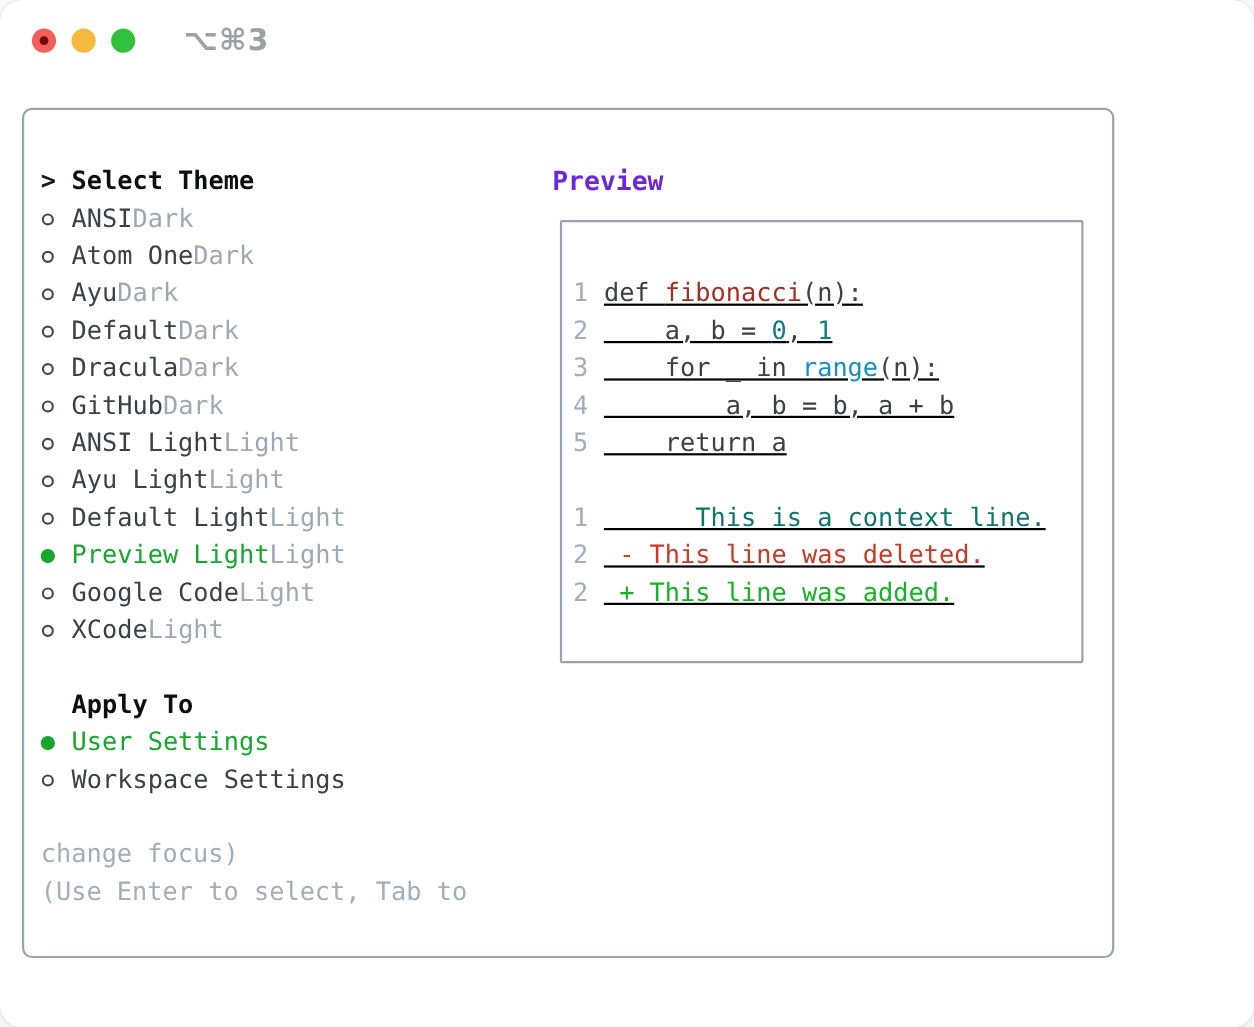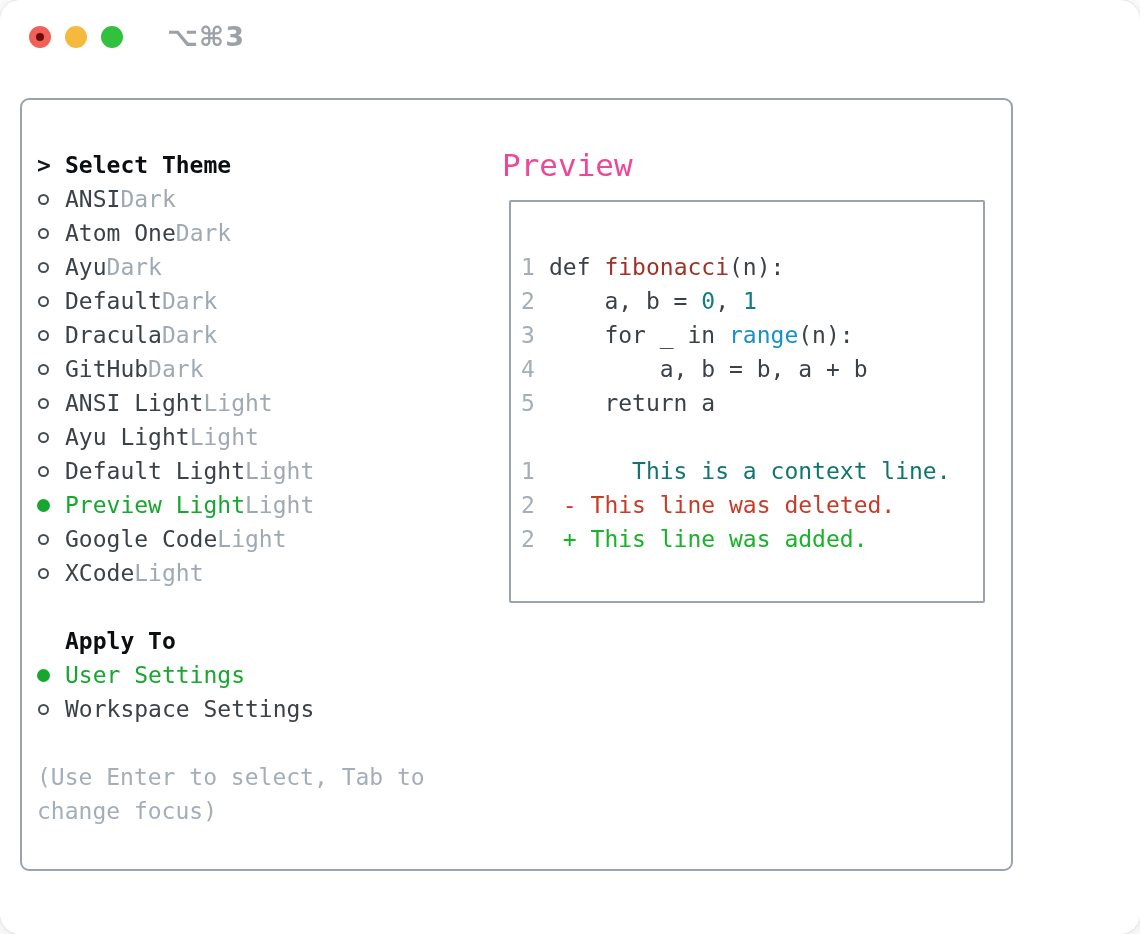--- a/index.html
+++ b/index.html
@@ -35,31 +35,31 @@
   .bullet{width:11px;height:11px;border-radius:50%;border:2px solid #454c53;box-sizing:border-box;margin-left:1px;}
   .bullet.sel{background:#16a82e;border-color:#16a82e;width:13px;height:13px;margin-left:0;}
   .hdr{font-weight:bold;color:#0c0f12;white-space:pre;}
   .tname{color:#3a4147;white-space:pre;}
   .tname.sel{color:#16a82e;}
   .tvariant{color:#9fa9b3;white-space:pre;}
   .spacer{height:34px;}
   .help{color:#a3aeb9;white-space:pre;line-height:34px;}
   
   .preview-header{
-    position:absolute;left:480px;top:48px;font-size:31px;line-height:34px;
-    font-weight:normal;color:#ec4899;
+    position:absolute;left:480px;top:48px;font-size:24px;line-height:34px;
+    font-weight:bold;color:#6d28d9;
   }
   .preview-box{
     position:absolute;left:487px;top:100px;width:476px;height:403px;
     border:2px solid #9aa3ad;box-sizing:border-box;border-radius:2px;
     padding:48px 0 0 10px;overflow:hidden;
   }
   .pline{display:flex;font-size:23px;line-height:34px;height:34px;}
   .ln{width:28px;flex:none;color:#a3aeb9;white-space:pre;}
-  .pcode{white-space:pre;}
+  .pcode{white-space:pre;text-decoration:underline;}
   .tok-plain{color:#3a4147;}
   .tok-red{color:#a33026;}
   .tok-teal{color:#0e7d84;}
   .tok-blue{color:#178fc7;}
   .tok-gray{color:#0f766e;}
   .tok-diff_red{color:#c93a27;margin-top:20px;}
   .tok-diff_green{color:#16b327;}
 </style>
 </head>
 <body>
@@ -183,22 +183,22 @@
             <span class="tname sel">User Settings</span>
           </div>
           <div class="row">
             <span class="prefix">
               <span class="bullet"></span>
             </span>
             <span class="tname">Workspace Settings</span>
           </div>
         </div>
       <div class="spacer"></div>
+      <div class="help">change focus)</div>
       <div class="help">(Use Enter to select, Tab to</div>
-      <div class="help">change focus)</div>
     </div>
 
     <div class="preview-header">Preview</div>
 
     <div class="preview-box">
       <div id="code-rows">
           <div class="pline">
             <span class="ln">1</span>
             <span class="pcode"><span class="tok-plain">def </span><span class="tok-red">fibonacci</span><span class="tok-plain">(n):</span></span>
           </div>

